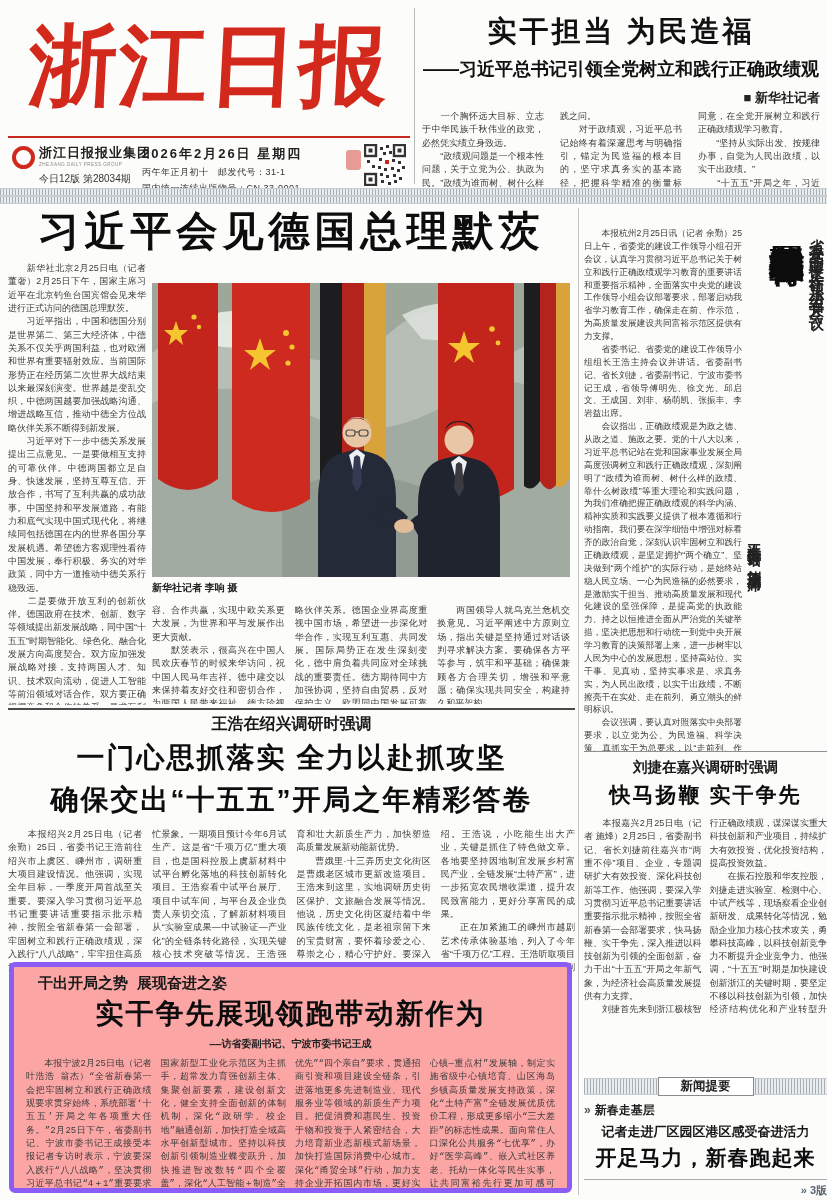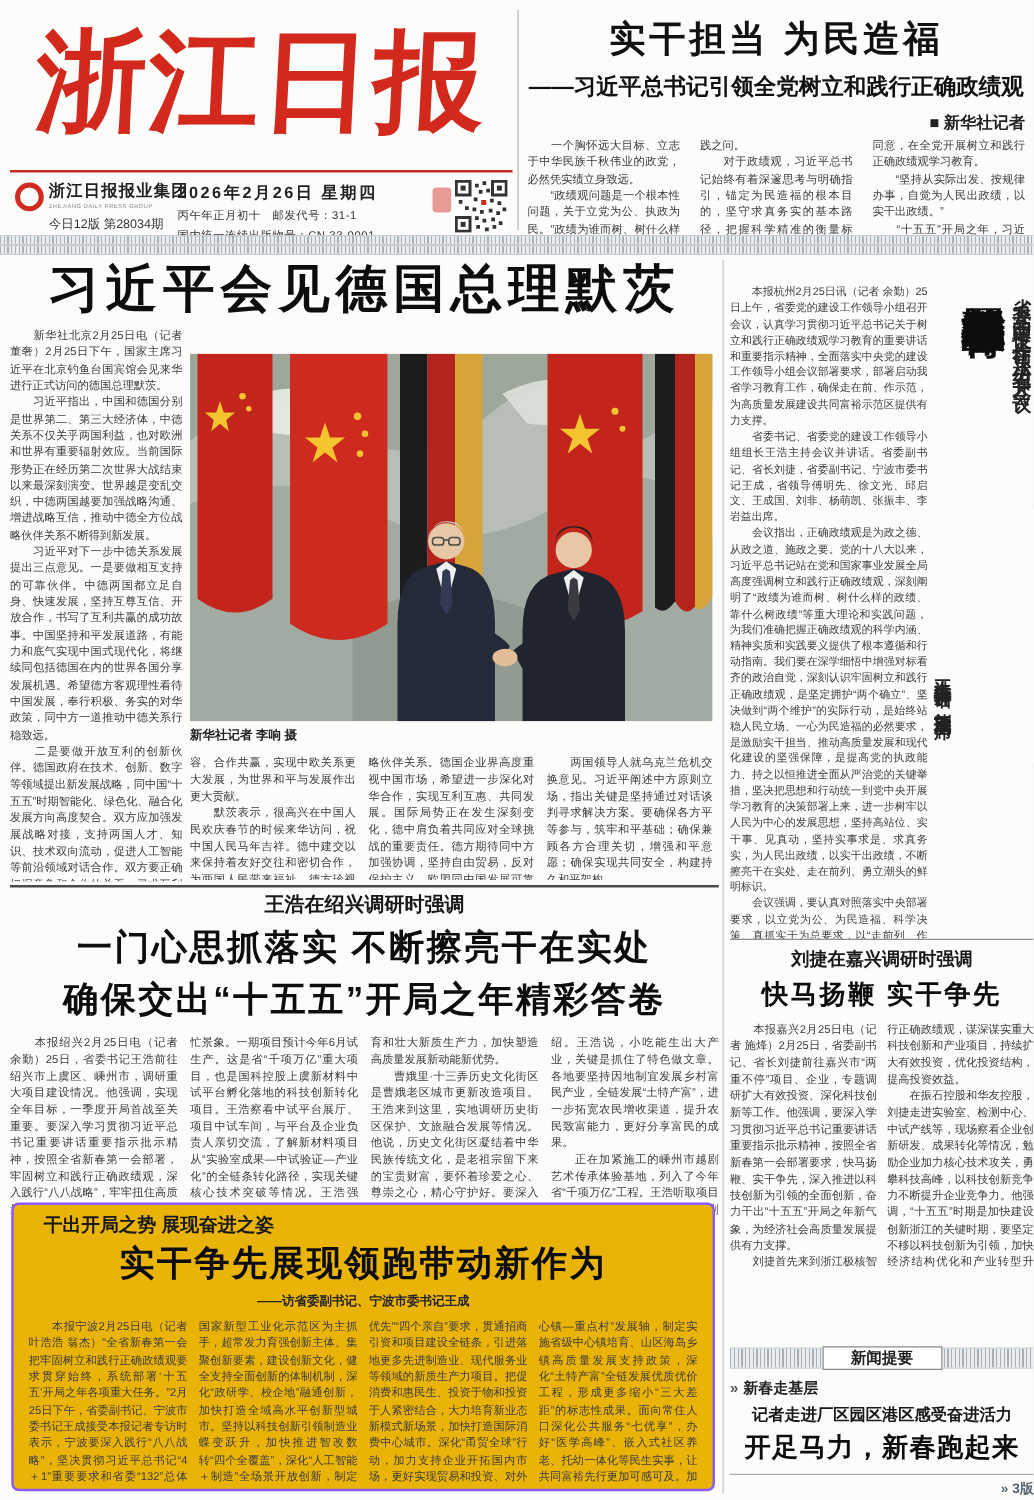--- a/index.html
+++ b/index.html
@@ -44,21 +44,21 @@
     justify-content:space-between;font-size:10px;font-weight:600;color:#222;}
   .under-cols{position:absolute;left:152px;top:604px;width:418px;height:100px;display:flex;gap:10px;}
   .heavy-rule{position:absolute;left:8px;top:708px;width:567px;height:2px;background:#4a4a4a;}
   
   .sx{position:absolute;left:8px;top:714px;width:567px;}
   .kicker-c{font-size:16px;font-weight:bold;text-align:center;color:#181818;}
   .sx-h{font-size:28px;font-weight:bold;text-align:center;letter-spacing:2px;color:#0d0d0d;margin-top:4px;}
   .sx-cols{display:flex;gap:10px;margin-top:9px;height:148px;}
   
   .red-box{position:absolute;left:9px;top:962px;width:563px;height:231px;box-sizing:border-box;
-    border:2px solid #8b5cf6;border-radius:6px;padding:7px 12px 0 12px;overflow:hidden;background:#eab308;}
+    border:5px solid #8b5cf6;border-radius:6px;padding:7px 12px 0 12px;overflow:hidden;background:#fca5a5;font-family:Liberation Mono, monospace;}
   .nb-kicker{font-size:15px;font-weight:bold;color:#181818;margin-left:12px;}
   .nb-h{font-size:28px;font-weight:bold;text-align:center;letter-spacing:2px;color:#0d0d0d;margin-top:2px;}
   .nb-sub{font-size:10px;font-weight:bold;text-align:center;color:#222;margin-top:4px;}
   .nb-cols{display:flex;gap:9px;margin-top:7px;height:132px;}
   
   .r-vrule{position:absolute;left:578px;top:208px;width:1px;height:987px;background:#c4c4c4;}
   .va{position:absolute;left:584px;top:214px;width:243px;height:540px;}
   .va-body{position:absolute;left:0;top:13px;width:158px;height:524px;}
   .vtext{writing-mode:vertical-rl;text-orientation:upright;}
   .va-main{position:absolute;left:190px;top:13px;height:524px;font-size:23px;font-weight:bold;
@@ -240,21 +240,21 @@
     <div class="body-text">略伙伴关系。德国企业界高度重视中国市场，希望进一步深化对华合作，实现互利互惠、共同发展。国际局势正在发生深刻变化，德中肩负着共同应对全球挑战的重要责任。德方期待同中方加强协调，坚持自由贸易，反对保护主义。欧盟同中国发展可靠和持久的经贸合作关系符合双方利益，也有利于世界稳定繁荣，德方支持欧中加强对话与合作。</div>
     <div class="body-text">　　两国领导人就乌克兰危机交换意见。习近平阐述中方原则立场，指出关键是坚持通过对话谈判寻求解决方案。要确保各方平等参与，筑牢和平基础；确保兼顾各方合理关切，增强和平意愿；确保实现共同安全，构建持久和平架构。
 　　双方发表《中华人民共和国和德意志联邦共和国联合新闻声明》。
 　　王毅参加会见。</div>
   </div>
 
   <div class="heavy-rule"></div>
 
   <div class="sx">
     <div class="kicker-c">王浩在绍兴调研时强调</div>
-    <div class="sx-h">一门心思抓落实 不断擦亮干在实处</div>
+    <div class="sx-h">一门心思抓落实 全力以赴抓攻坚</div>
     <div class="sx-h">确保交出“十五五”开局之年精彩答卷</div>
     <div class="sx-cols">
       <div class="body-text">　　本报绍兴2月25日电（记者 余勤）25日，省委书记王浩前往绍兴市上虞区、嵊州市，调研重大项目建设情况。他强调，实现全年目标，一季度开局首战至关重要。要深入学习贯彻习近平总书记重要讲话重要指示批示精神，按照全省新春第一会部署，牢固树立和践行正确政绩观，深入践行“八八战略”，牢牢扭住高质量发展建设共同富裕示范区这一核心任务，一门心思抓落实，全力以赴抓攻坚，奋力实现一季度开门稳、开门好，确保交出“十五五”开局之年的精彩答卷。
 　　浙江星传星光新材料有限公司的高端聚烯烃弹性体催化剂及中间体创新研发产业基地项目现场，已是一派繁</div>
       <div class="body-text">忙景象。一期项目预计今年6月试生产。这是省“千项万亿”重大项目，也是国科控股上虞新材料中试平台孵化落地的科技创新转化项目。王浩察看中试平台展厅、项目中试车间，与平台及企业负责人亲切交流，了解新材料项目从“实验室成果—中试验证—产业化”的全链条转化路径，实现关键核心技术突破等情况。王浩强调，新的一年，要全力推动创新浙江建设全面成势。持续抓住人才有序流动共享，以企业为主导的产学研融通创新等关键着力点，发挥好中试平台作用，集聚创新资源，瞄准新兴领域和关键核心技术加强研发合作，加快跑通更多案例，推动更多实践，努力形成更多标志性成果，不断培</div>
       <div class="body-text">育和壮大新质生产力，加快塑造高质量发展新动能新优势。
 　　曹娥里·十三弄历史文化街区是曹娥老区城市更新改造项目。王浩来到这里，实地调研历史街区保护、文旅融合发展等情况。他说，历史文化街区凝结着中华民族传统文化，是老祖宗留下来的宝贵财富，要怀着珍爱之心、尊崇之心，精心守护好。要深入挖掘运河文化、诗路文化内涵，以“文化＋科技”“文化＋旅游”“文化＋民生”激发文化创新创造活力，更好把文化软实力转化为经济社会发展硬实力。在嵊州市小吃共富产业园，王浩考察工厂生产线，听取产业园通过标准化、数字化、产业链发展推动共同富裕情况介</div>
       <div class="body-text">绍。王浩说，小吃能生出大产业，关键是抓住了特色做文章。各地要坚持因地制宜发展乡村富民产业，全链发展“土特产富”，进一步拓宽农民增收渠道，提升农民致富能力，更好分享富民的成果。
 　　正在加紧施工的嵊州市越剧艺术传承体验基地，列入了今年省“千项万亿”工程。王浩听取项目建设情况汇报，并考察嵊州越剧艺术学校，了解越剧传承、创新及人才培养等情况。他说，越剧繁荣发展关键在人，希望大家坚定文化自信，弘扬优良传统，坚持守正创新，为传承中华优秀传统文化、建设高水平文化强省作出更大贡献。
 　　省领导邱启文参加调研。</div>

